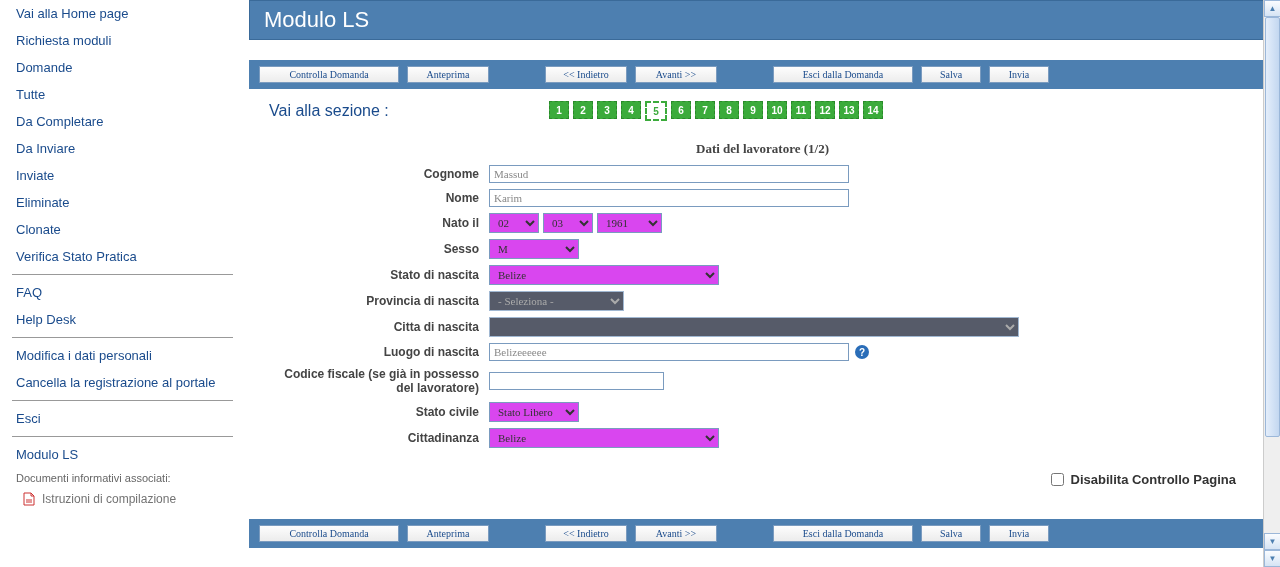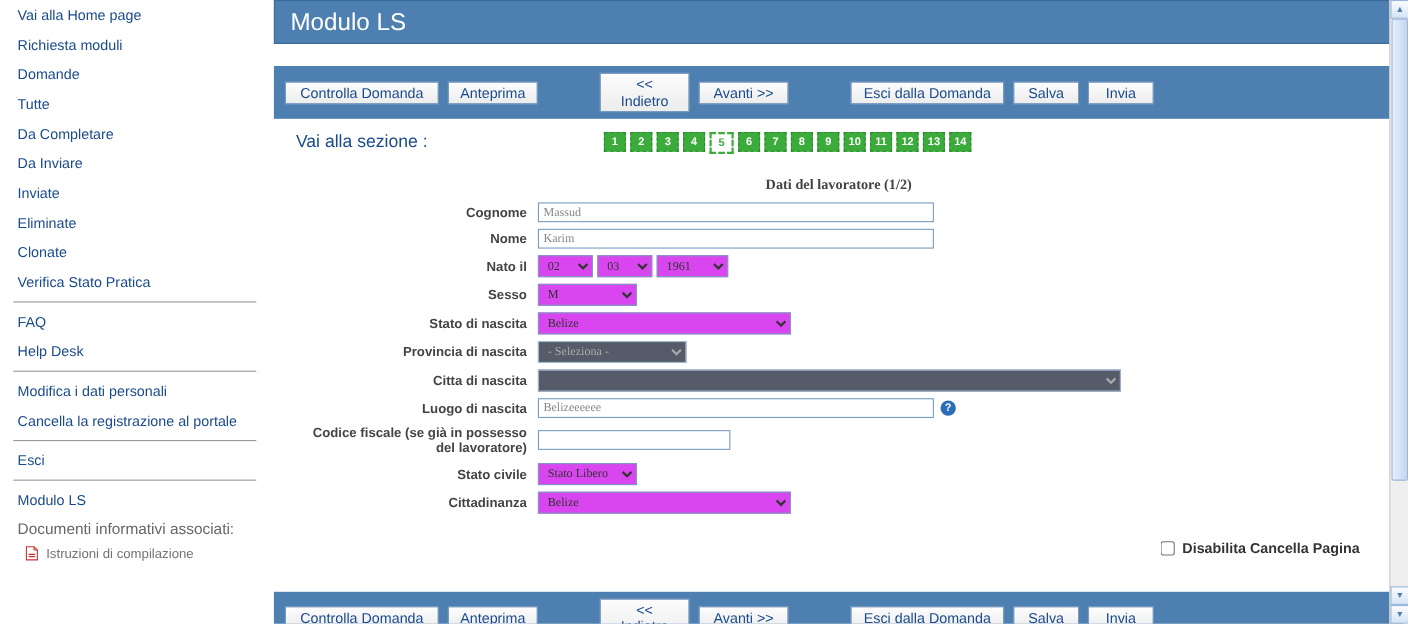--- a/index.html
+++ b/index.html
@@ -37,21 +37,21 @@
     border-top: 1px solid #999;
     margin: 4px 0;
   }
   .sidebar-section-title {
     color: #1a4b8c;
     font-size: 13px;
     padding: 6px 4px;
   }
   .doc-label {
     color: #666;
-    font-size: 14px;
+    font-size: 11px;
     padding: 4px;
   }
   .doc-link {
     display: flex;
     align-items: center;
     gap: 6px;
     padding: 4px 10px;
   }
   .pdf-icon {
     width: 14px;
@@ -76,24 +76,24 @@
     margin-top: 20px;
     display: flex;
     gap: 8px;
     align-items: center;
   }
   .toolbar .spacer { width: 40px; }
   .toolbar button, .btn {
     background: linear-gradient(#fdfdfd,#ececec);
     border: 1px solid #7a9bbf;
     color: #1a4b8c;
-    font-size: 13px;
+    font-size: 10px;
     padding: 2px 10px;
     cursor: pointer;
-    font-family: Liberation Sans, sans-serif;
+    font-family: Liberation Serif, serif;
   }
   .btn-wide { width: 140px; }
   .btn-med { width: 82px; }
   .btn-sm { width: 60px; }
   .section-nav {
     display: flex;
     align-items: center;
     padding: 12px 20px;
   }
   .section-nav-label {
@@ -350,21 +350,21 @@
         <select class="fc w90"><option>Stato Libero</option></select>
       </div>
       <div class="form-row">
         <div class="form-label">Cittadinanza</div>
         <select class="fc w230"><option>Belize</option></select>
       </div>
     </div>
 
     <div class="checkbox-row">
       <input type="checkbox" style="">
-      <label>Disabilita Cancella Pagina</label>
+      <label>Disabilita Controllo Pagina</label>
     </div>
 
     <div class="toolbar">
       <button class="btn btn-wide">Controlla Domanda</button>
       <button class="btn btn-med">Anteprima</button>
       <span class="spacer"></span>
       <button class="btn btn-med">&lt;&lt; Indietro</button>
       <button class="btn btn-med">Avanti &gt;&gt;</button>
       <span class="spacer"></span>
       <button class="btn btn-wide">Esci dalla Domanda</button>

